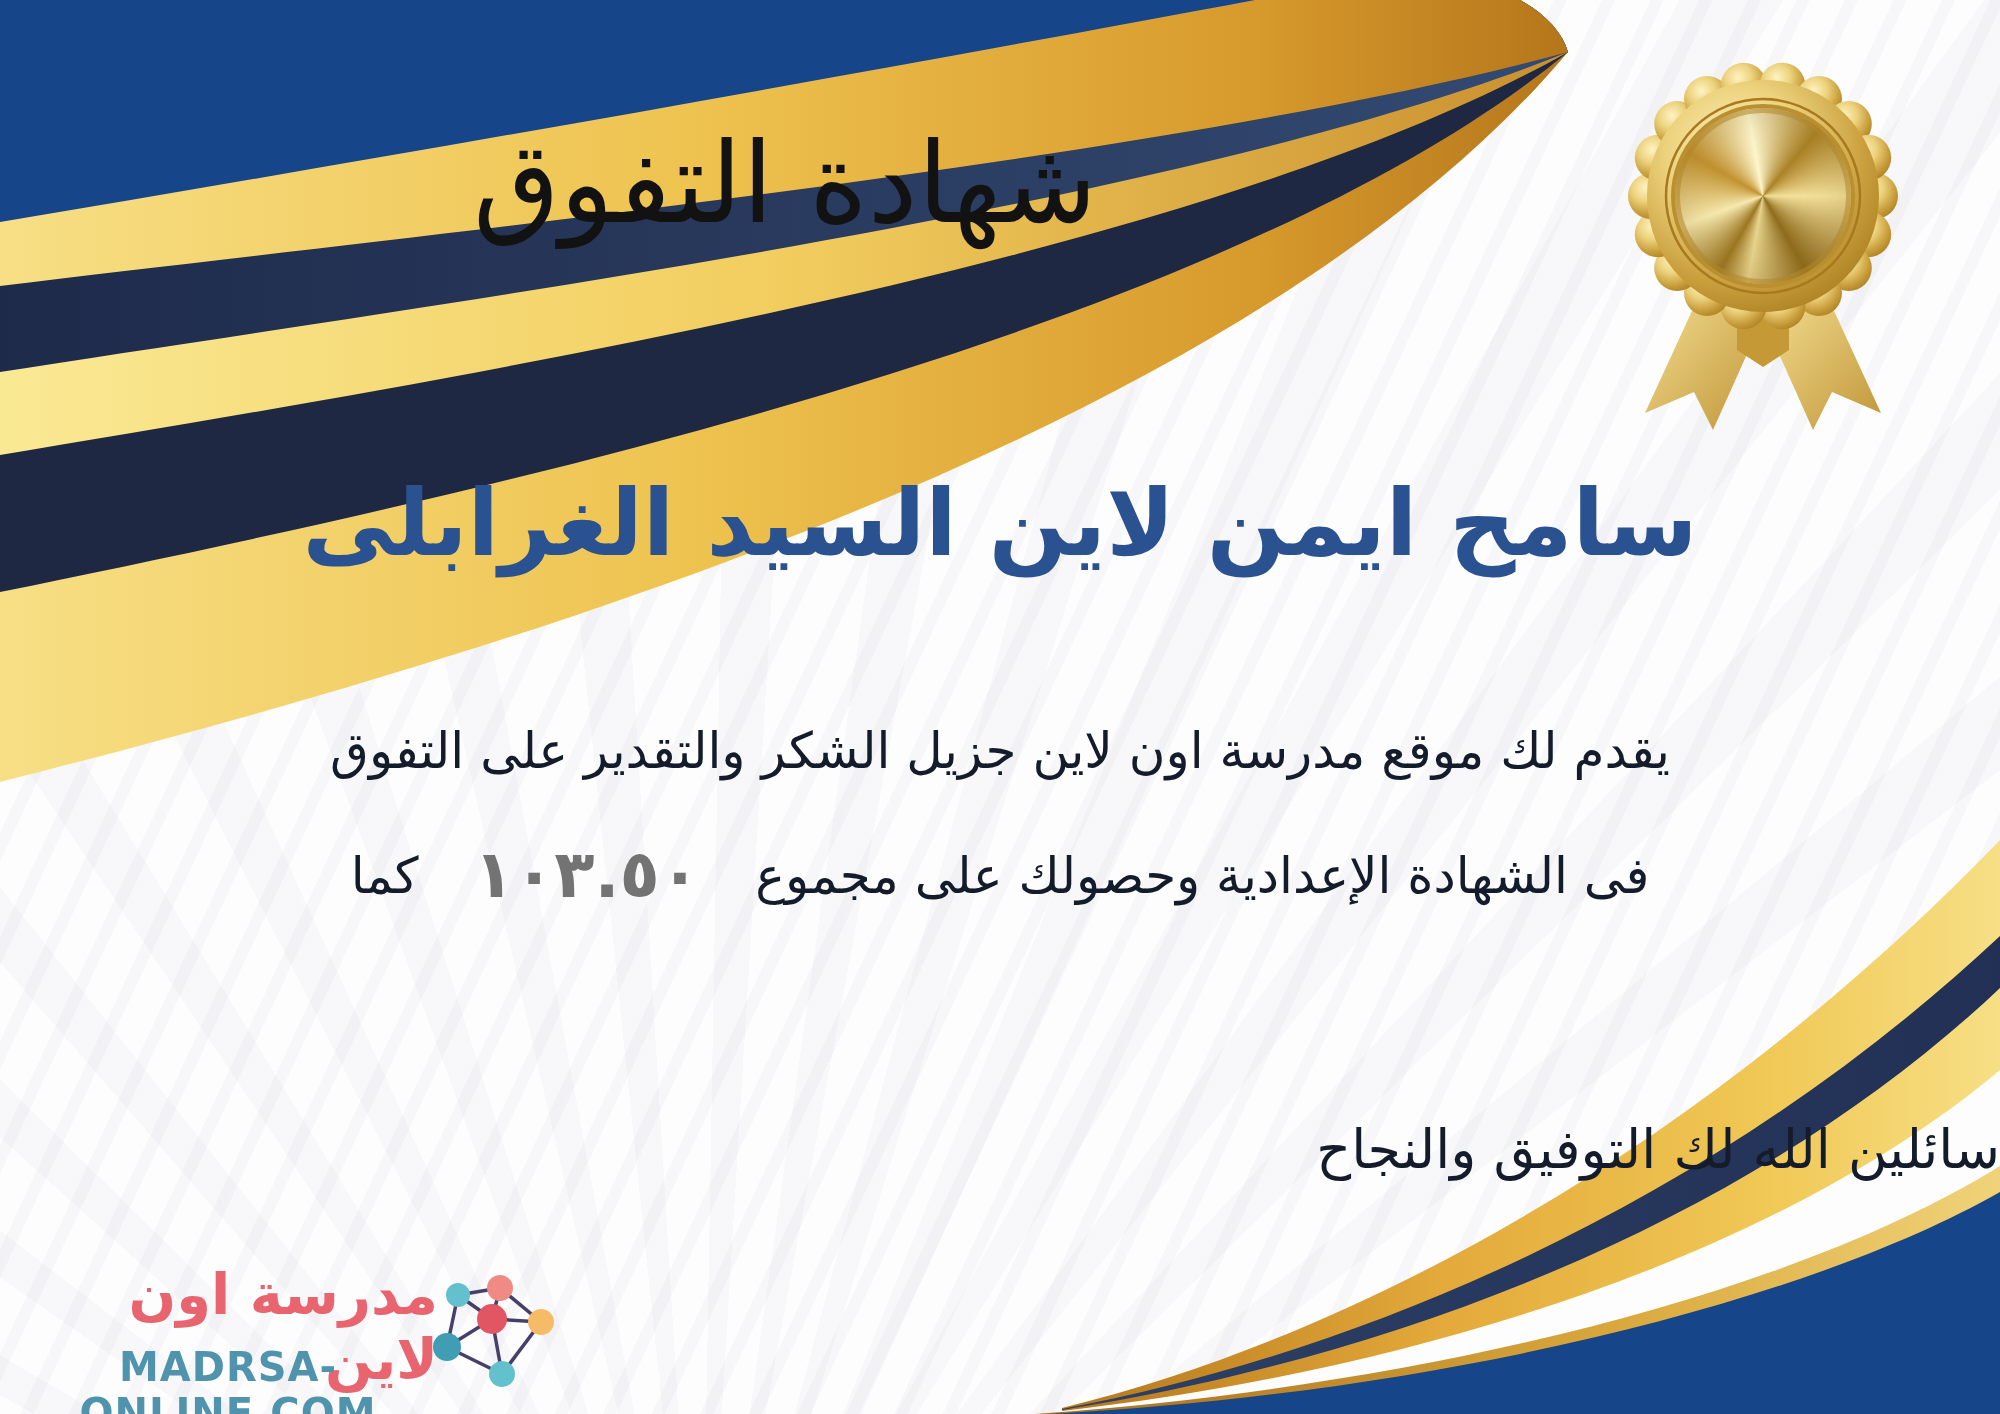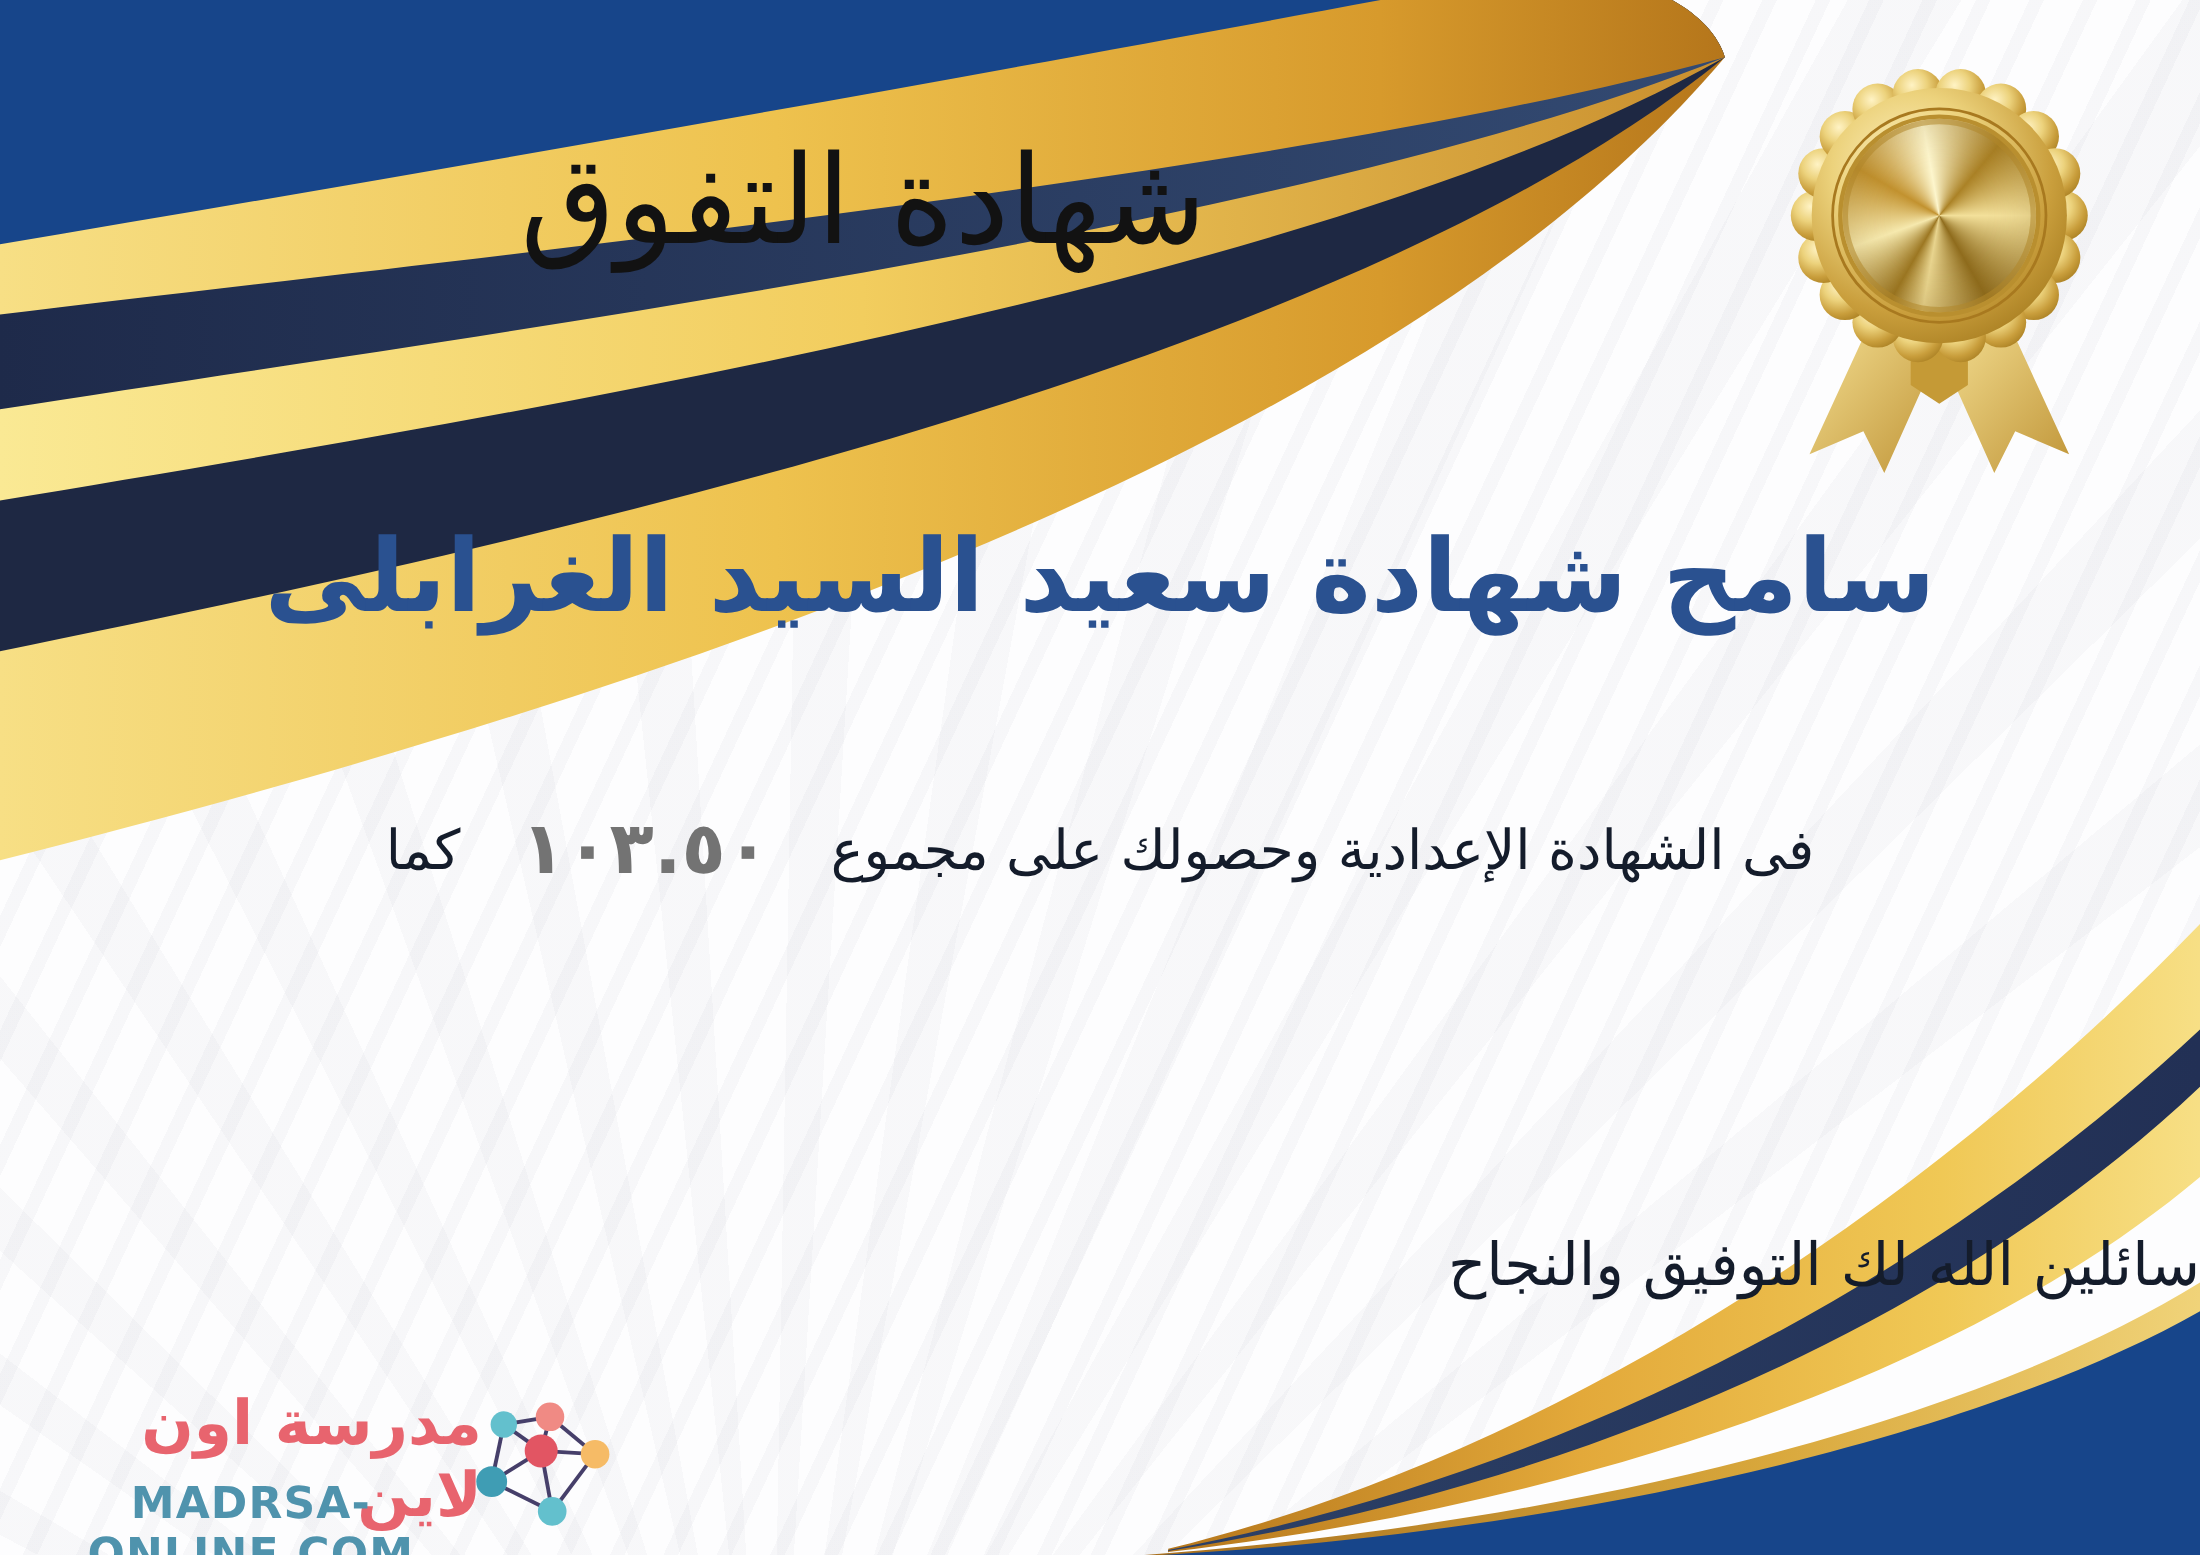--- a/index.html
+++ b/index.html
@@ -157,23 +157,24 @@
           <circle cx="105.2" cy="-38.3" r="23"></circle>
         <circle cx="0" cy="0" r="116"></circle>
         <circle cx="0" cy="0" r="97" fill="none" stroke="#a8791f" stroke-width="2.5"></circle>
       </g>
     </svg>
     <div class="medal-disc"></div>
   </div>
 
   <div class="title">شهادة التفوق</div>
 
-  <div class="recipient">سامح شهادة سعيد السيد الغرابلى</div>
+  <div class="recipient">سامح ايمن لاين السيد الغرابلى</div>
 
   <div class="body-text">
+    <div>يقدم لك موقع مدرسة اون لاين جزيل الشكر والتقدير على التفوق</div>
     <div>
       <span>فى الشهادة الإعدادية وحصولك على مجموع</span><span class="score">١٠٣.٥٠</span><span>كما</span>
     </div>
   </div>
 
   <div class="closing">سائلين الله لك التوفيق والنجاح</div>
 
   <svg class="deco" viewBox="0 0 2000 1414">
     <g stroke="#463f6a" stroke-width="3.5">
       <line x1="458" y1="1295" x2="500" y2="1288"></line>

